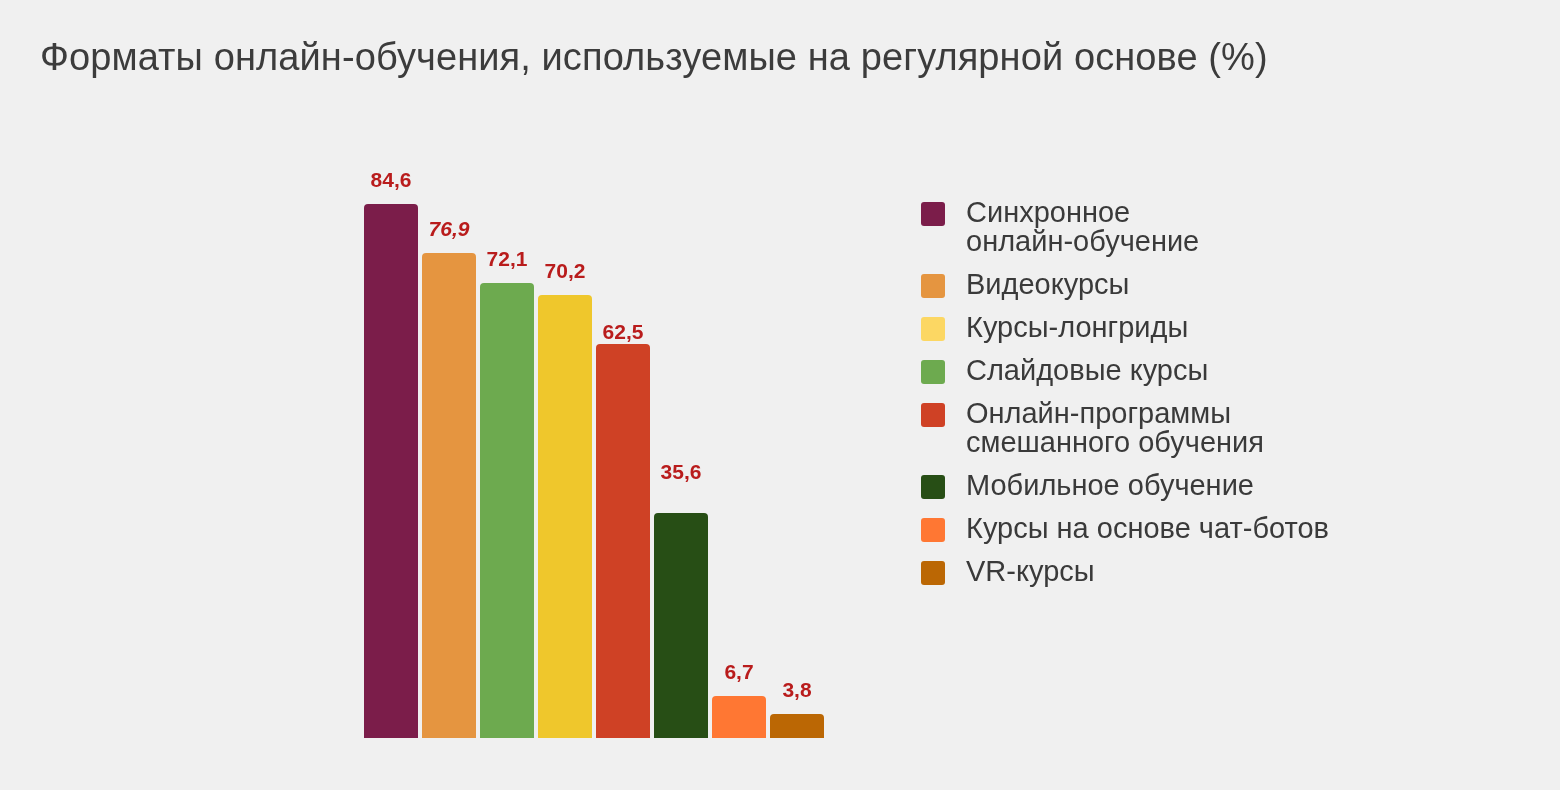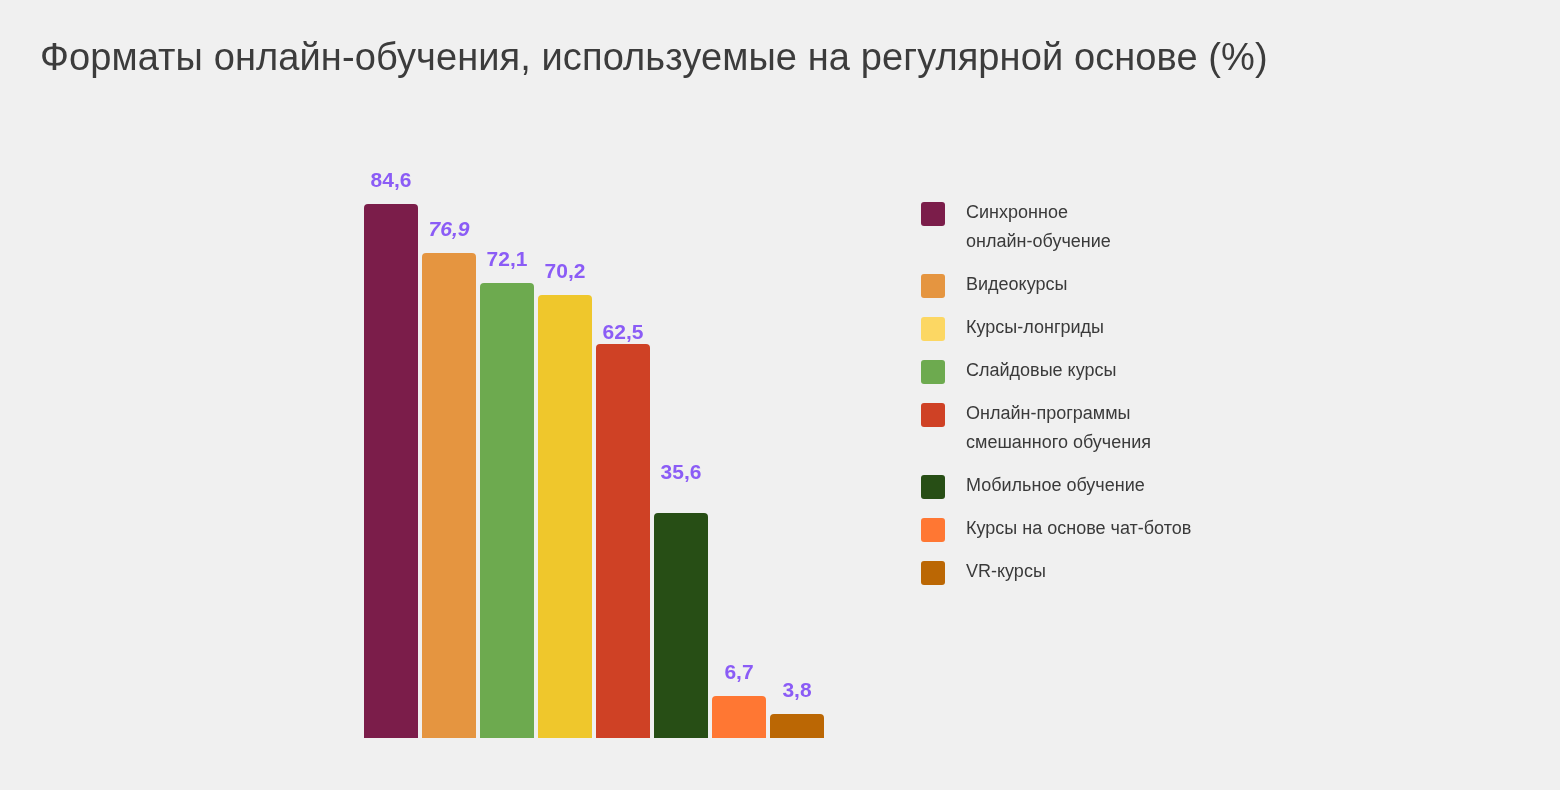--- a/index.html
+++ b/index.html
@@ -53,21 +53,21 @@
     flex-direction: column;
     justify-content: flex-end;
     align-items: center;
   }
   .bar-value {
     position: absolute;
     left: 50%;
     transform: translateX(-50%);
     font-size: 21px;
     font-weight: bold;
-    color: #8b5cf6;
+    color: #b91c1c;
     white-space: nowrap;
     line-height: 1;
   }
   .bar-rect {
     width: 54px;
     border-radius: 4px 4px 0 0;
   }
 
   
   .legend {
@@ -83,21 +83,21 @@
   }
   .legend-swatch {
     width: 24px;
     height: 24px;
     border-radius: 3px;
     flex: 0 0 auto;
     margin-top: 4px;
   }
   .legend-label {
     margin-left: 21px;
-    font-size: 18px;
+    font-size: 29px;
     line-height: 29px;
     color: #3a3a3a;
     white-space: pre-line;
   }
 </style>
 </head>
 <body>
 
 <div class="chart-title">Форматы онлайн-обучения, используемые на регулярной основе (%)</div>
 

